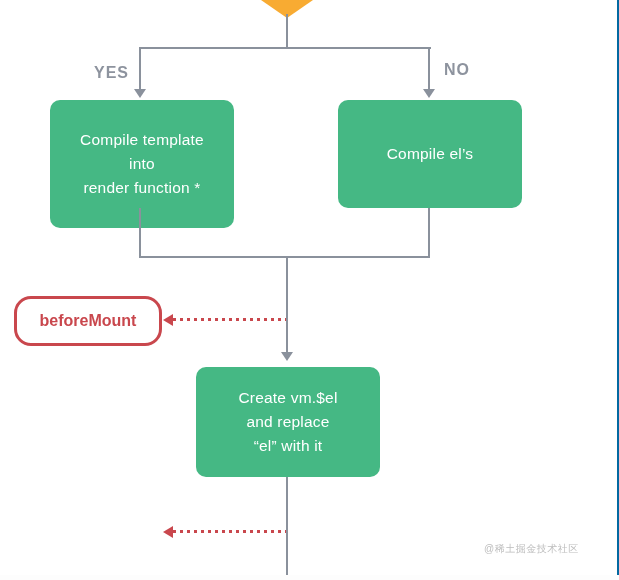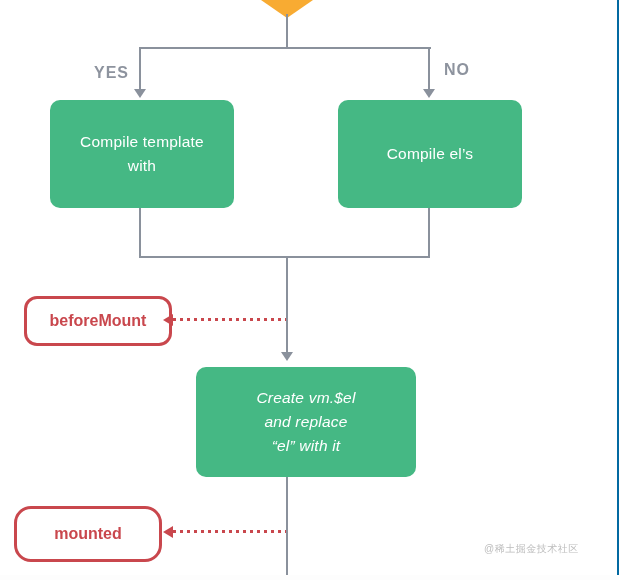--- a/index.html
+++ b/index.html
@@ -102,51 +102,49 @@
 
   <div class="line vline" style="left:139px;top:47px;height:44px;"></div>
   <div class="arrow-down" style="left:134px;top:89px;"></div>
 
   <div class="line vline" style="left:428px;top:47px;height:44px;"></div>
   <div class="arrow-down" style="left:423px;top:89px;"></div>
 
   <div class="branch-label" style="left:94px;top:64px;">YES</div>
   <div class="branch-label" style="left:444px;top:61px;">NO</div>
 
-  <div class="node" style="left:50px;top:100px;width:184px;height:108px;">
+  <div class="node" style="left:50px;top:100px;width:184px;height:128px;">
     <div class="node-line">Compile template</div>
-    <div class="node-line">with</div>
+    <div class="node-line">into</div>
+    <div class="node-line">render function *</div>
   </div>
 
   <div class="node" style="left:338px;top:100px;width:184px;height:108px;gap:12px;">
     <div class="node-line">Compile el’s</div>
   </div>
 
   <div class="line vline" style="left:139px;top:208px;height:50px;"></div>
   <div class="line vline" style="left:428px;top:208px;height:50px;"></div>
   <div class="line hline" style="left:139px;top:256px;width:291px;"></div>
 
   <div class="line vline" style="left:286px;top:256px;height:98px;"></div>
   <div class="arrow-down" style="left:281px;top:352px;"></div>
 
-  <div class="hook" style="left:24px;top:296px;width:142px;height:44px;border-radius:13px;">
+  <div class="hook" style="left:14px;top:296px;width:142px;height:44px;">
     <span>beforeMount</span>
   </div>
   <div class="arrow-left-red" style="left:163px;top:314px;"></div>
   <div class="dotted" style="left:173px;top:318px;width:113px;"></div>
 
-  <div class="node" style="left:196px;top:367px;width:220px;height:110px;font-style:italic;">
+  <div class="node" style="left:196px;top:367px;width:184px;height:110px;">
     <div class="node-line">Create vm.$el</div>
     <div class="node-line">and replace</div>
     <div class="node-line">“el” with it</div>
   </div>
 
   <div class="line vline" style="left:286px;top:477px;height:98px;"></div>
 
-  <div class="hook" style="left:14px;top:506px;width:142px;height:50px;">
-    <span>mounted</span>
-  </div>
   <div class="arrow-left-red" style="left:163px;top:526px;"></div>
   <div class="dotted" style="left:173px;top:530px;width:113px;"></div>
 
   <div class="watermark">@稀土掘金技术社区</div>
 
 </div>
 
 </body></html>

